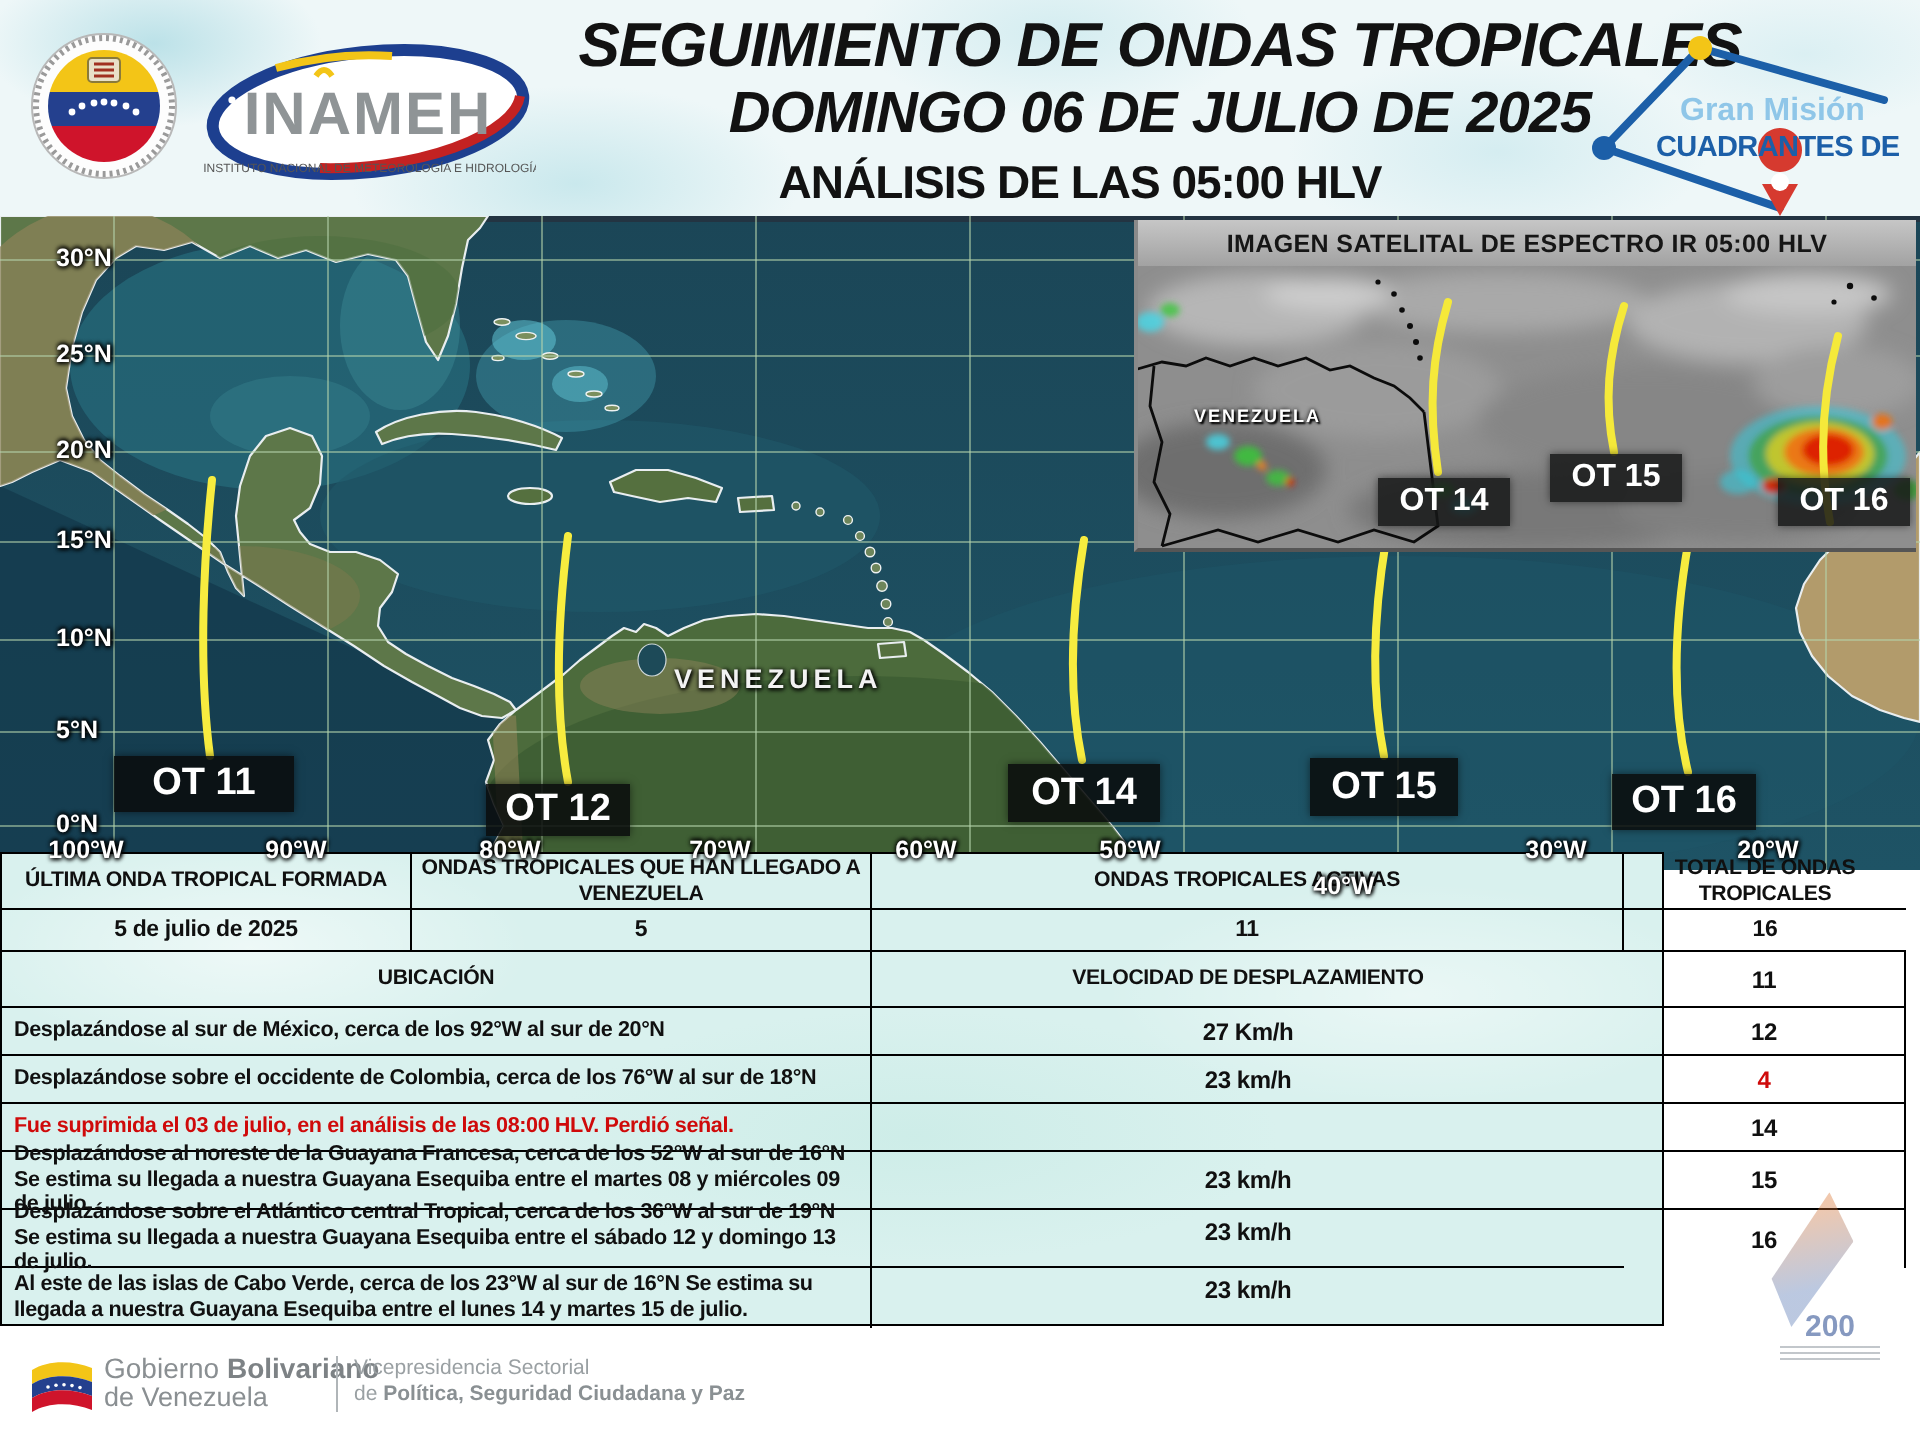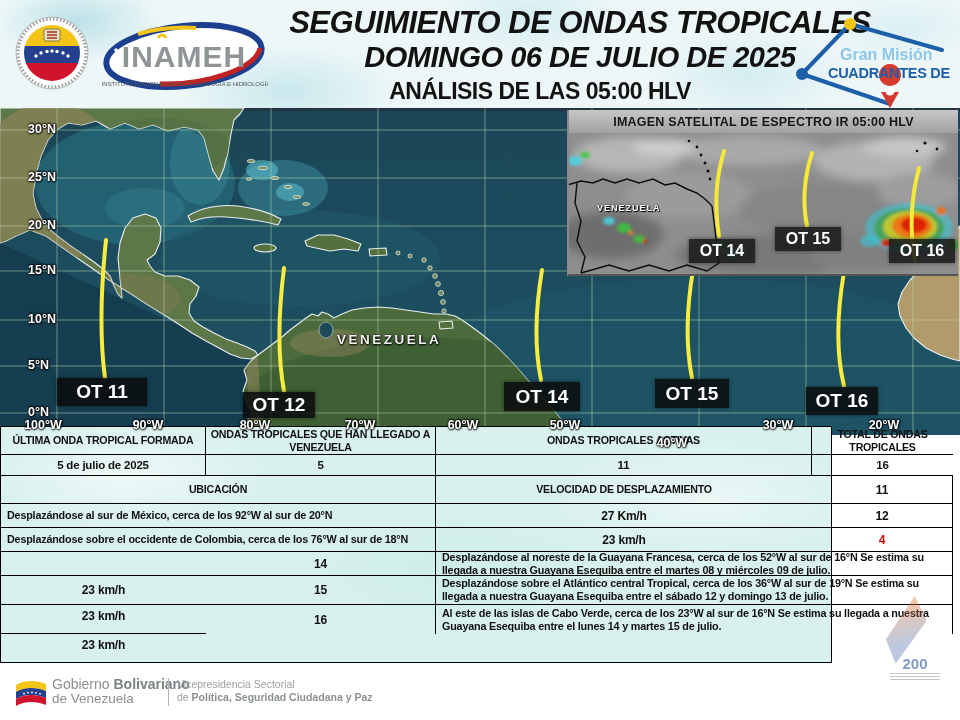--- a/index.html
+++ b/index.html
@@ -383,20 +383,21 @@
 
     <div class="cell num">11</div>
     <div class="cell desc">Desplazándose al sur de México, cerca de los 92°W al sur de 20°N</div>
     <div class="cell speed lastcol">27 Km/h</div>
 
     <div class="cell num">12</div>
     <div class="cell desc">Desplazándose sobre el occidente de Colombia, cerca de los 76°W al sur de 18°N</div>
     <div class="cell speed lastcol">23 km/h</div>
 
     <div class="cell num red">4</div>
+    <div class="cell desc red">Fue suprimida el 03 de julio, en el análisis de las 08:00 HLV. Perdió señal.</div>
     <div class="cell speed lastcol"></div>
 
     <div class="cell num">14</div>
     <div class="cell desc">Desplazándose al noreste de la Guayana Francesa, cerca de los 52°W al sur de 16°N  Se estima su llegada a nuestra Guayana Esequiba entre el martes 08 y miércoles 09 de julio.</div>
     <div class="cell speed lastcol">23 km/h</div>
 
     <div class="cell num">15</div>
     <div class="cell desc">Desplazándose sobre el Atlántico central Tropical, cerca de los 36°W al sur de 19°N  Se estima su llegada a nuestra Guayana Esequiba entre el sábado 12 y domingo 13 de julio.</div>
     <div class="cell speed lastcol topalign">23 km/h</div>
 

